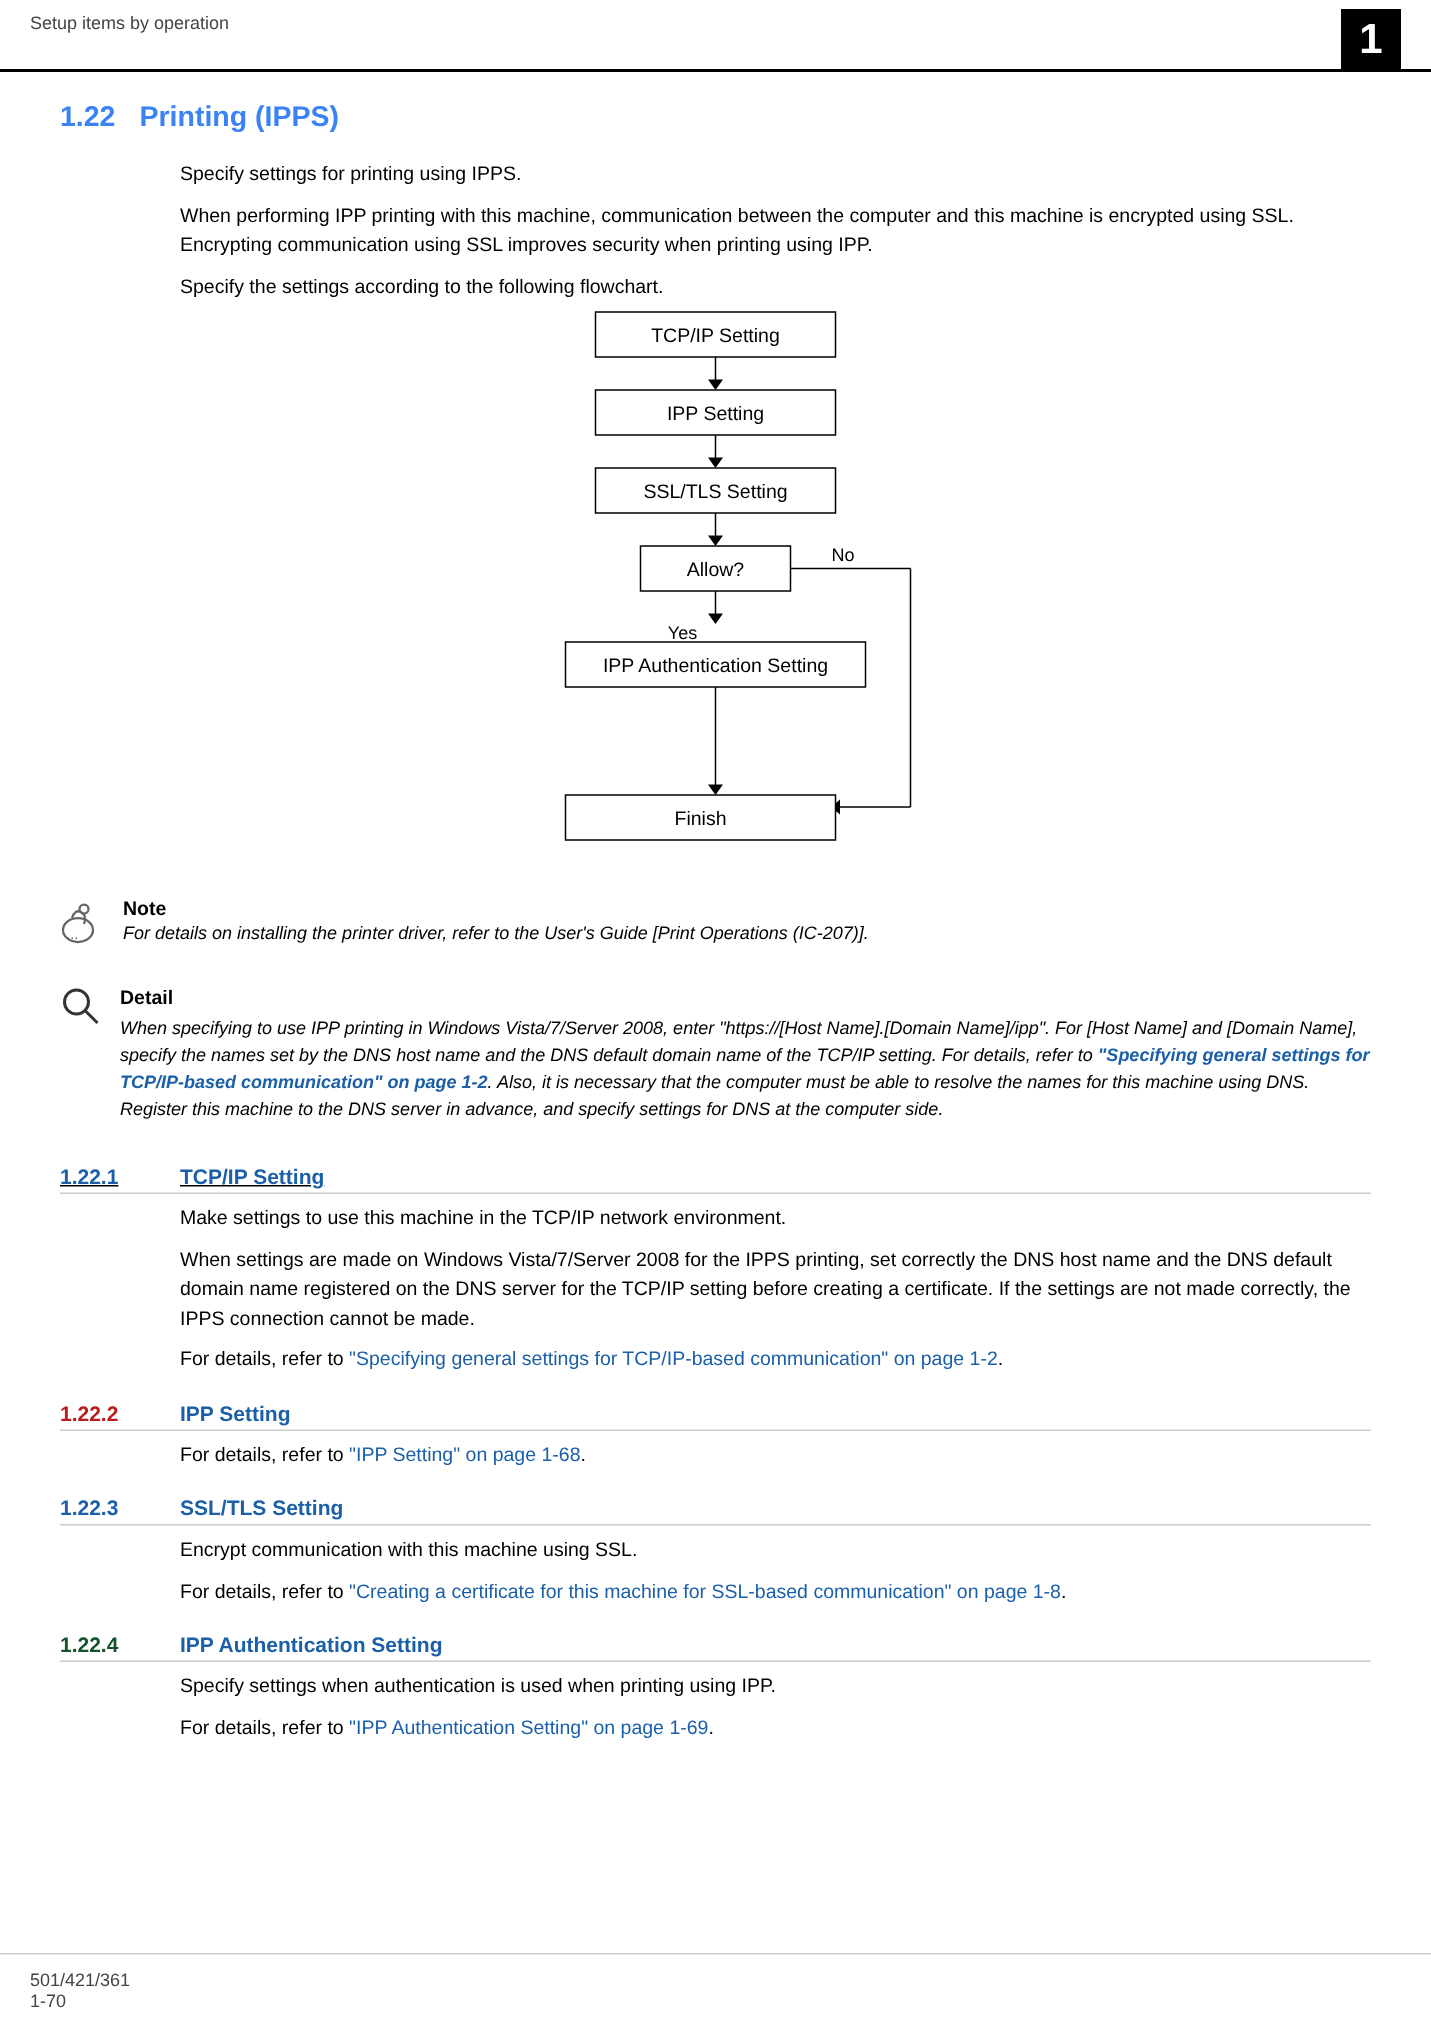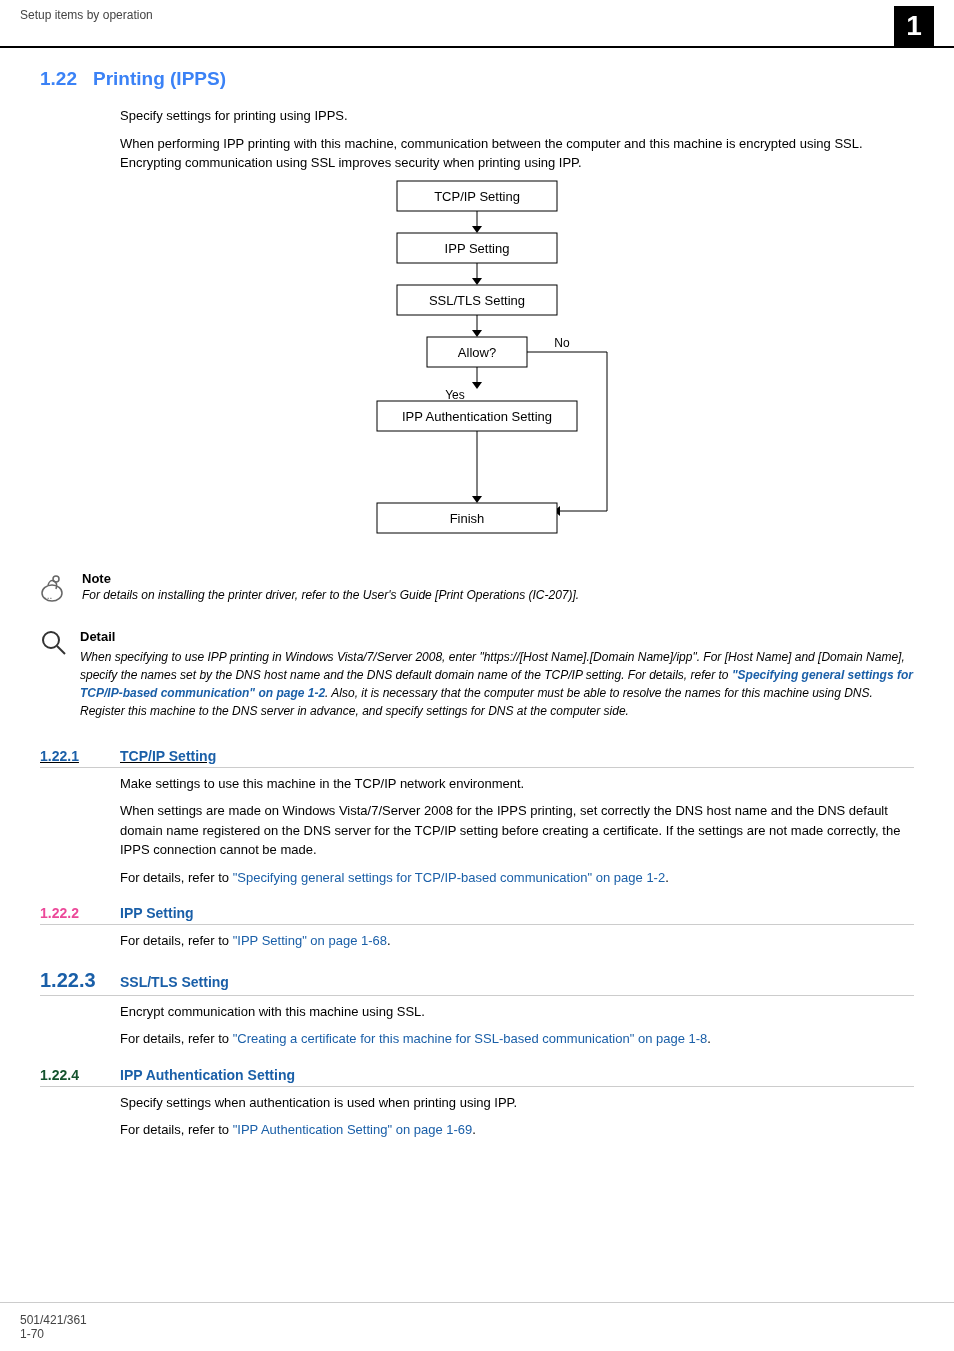--- a/index.html
+++ b/index.html
@@ -160,20 +160,21 @@
   <div class="content">
 
     <div class="main-section">
       <div style="display:flex; align-items:baseline; gap:16px; margin-bottom:8px;">
         <span class="big-section-title">1.22</span>
         <span class="big-section-title">Printing (IPPS)</span>
       </div>
       <div style="padding-left:80px;">
         <p>Specify settings for printing using IPPS.</p>
         <p>When performing IPP printing with this machine, communication between the computer and this machine is encrypted using SSL. Encrypting communication using SSL improves security when printing using IPP.</p>
+        <p>Specify the settings according to the following flowchart.</p>
       </div>
     </div>
 
     <div class="flowchart-container" style="margin-top:-20px;">
       <svg width="340" height="380">
 
         <rect x="90" y="10" width="160" height="30" fill="white" stroke="black" stroke-width="1"></rect>
         <text x="170" y="30" text-anchor="middle" font-size="13" font-family="Arial">TCP/IP Setting</text>
 
         <line x1="170" y1="40" x2="170" y2="58" stroke="black" stroke-width="1"></line>
@@ -258,33 +259,33 @@
         <p>Make settings to use this machine in the TCP/IP network environment.</p>
         <p>When settings are made on Windows Vista/7/Server 2008 for the IPPS printing, set correctly the DNS host name and the DNS default domain name registered on the DNS server for the TCP/IP setting before creating a certificate. If the settings are not made correctly, the IPPS connection cannot be made.</p>
         <p>
           <span>For details, refer to </span><a class="link-text">"Specifying general settings for TCP/IP-based communication" on page 1-2</a><span>.</span>
         </p>
       </div>
     </div>
 
     <div class="main-section">
       <div style="display:flex; align-items:baseline; gap:0; border-bottom:1px solid #ccc; padding-bottom:3px; margin-bottom:6px;">
-        <span style="color:#ec4899; font-size:14px; font-weight:bold; min-width:80px;">1.22.2</span>
+        <span style="color:#b91c1c; font-size:14px; font-weight:bold; min-width:80px;">1.22.2</span>
         <span style="color:#1a5fa8; font-size:14px; font-weight:bold;">IPP Setting</span>
       </div>
       <div style="padding-left:80px;">
         <p>
           <span>For details, refer to </span><a class="link-text">"IPP Setting" on page 1-68</a><span>.</span>
         </p>
       </div>
     </div>
 
     <div class="main-section">
       <div style="display:flex; align-items:baseline; gap:0; border-bottom:1px solid #ccc; padding-bottom:3px; margin-bottom:6px;">
-        <span style="color:#1a5fa8; font-size:20px; font-weight:bold; min-width:80px;">1.22.3</span>
+        <span style="color:#1a5fa8; font-size:14px; font-weight:bold; min-width:80px;">1.22.3</span>
         <span style="color:#1a5fa8; font-size:14px; font-weight:bold;">SSL/TLS Setting</span>
       </div>
       <div style="padding-left:80px;">
         <p>Encrypt communication with this machine using SSL.</p>
         <p>
           <span>For details, refer to </span><a class="link-text">"Creating a certificate for this machine for SSL-based communication" on page 1-8</a><span>.</span>
         </p>
       </div>
     </div>
 

